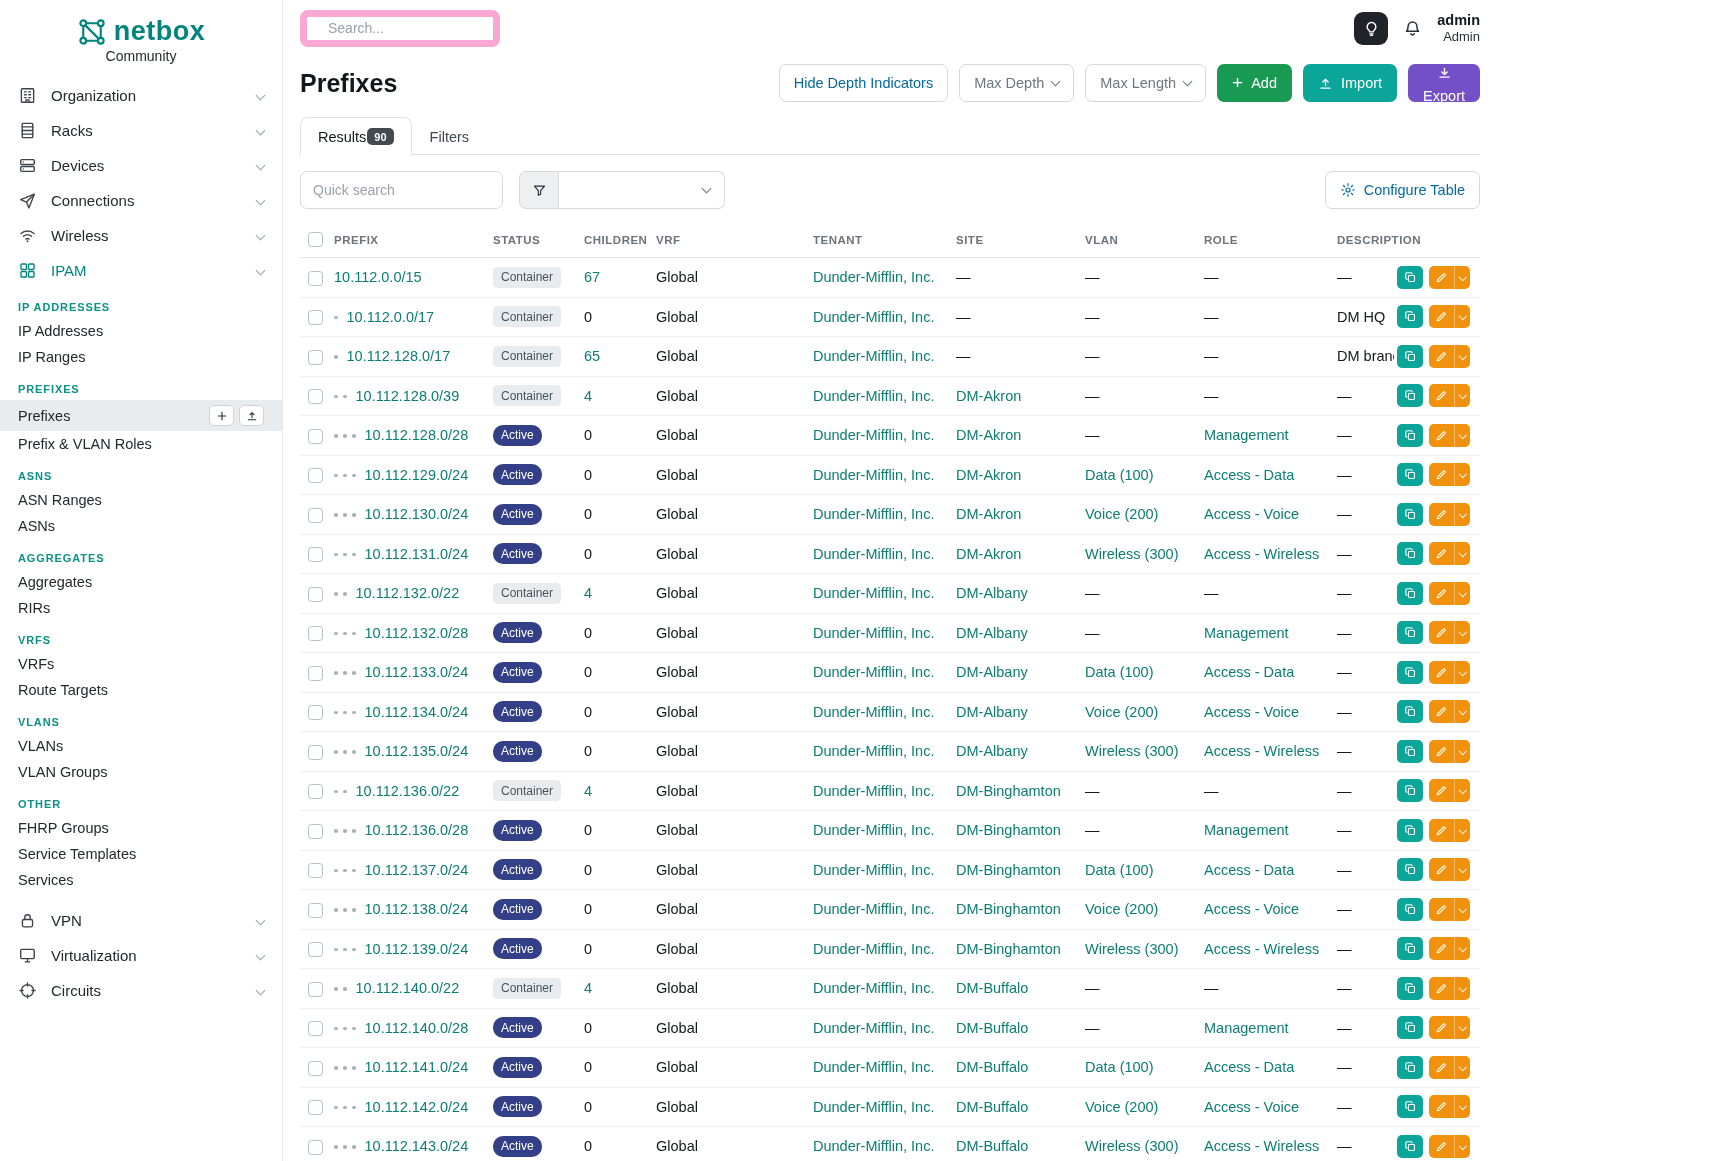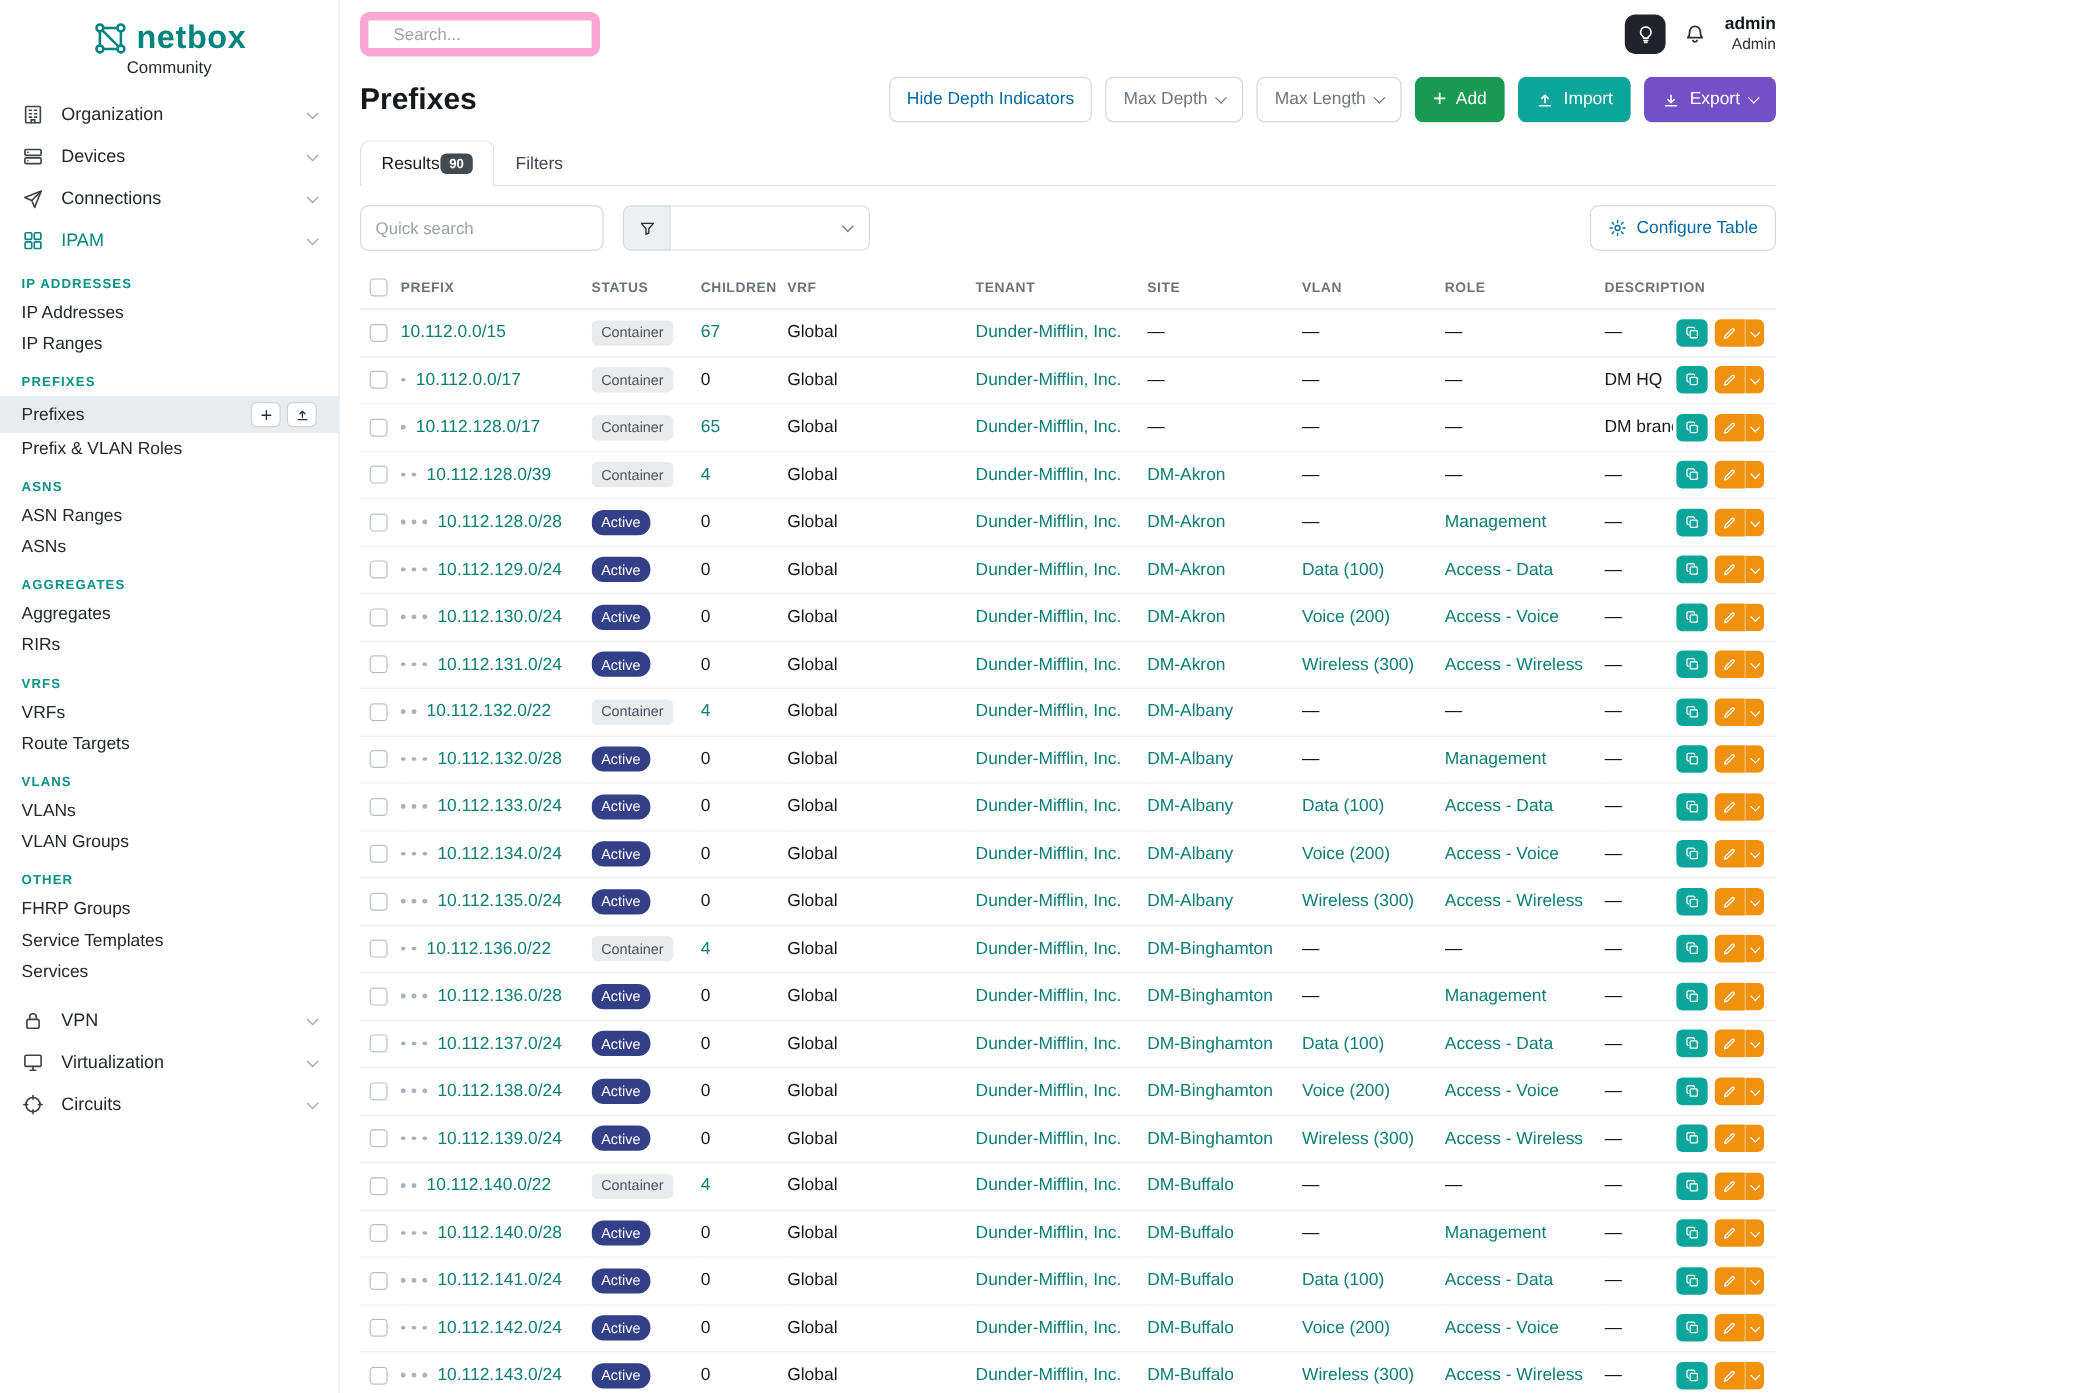--- a/index.html
+++ b/index.html
@@ -55,21 +55,21 @@
   .page-head { display:flex; align-items:center; margin:8px 0 14px; }
   .page-title { font-size:25px; font-weight:700; color:#14171b; }
   .head-controls { margin-left:auto; display:flex; gap:11px; align-items:center; }
   .btn { height:38px; border-radius:7px; padding:0 14px; font-size:14.5px; font-family:inherit; display:inline-flex;
     align-items:center; gap:8px; border:1px solid transparent; background:#fff; cursor:pointer; white-space:nowrap; }
   .btn .icn { width:15px; height:15px; }
   .btn-outline { border-color:#d5d9dd; color:#0369a1; }
   .btn-muted { border-color:#d5d9dd; color:#6e767e; }
   .btn-green { background:#199a53; color:#fff; }
   .btn-teal { background:#0ca59a; color:#fff; }
-  .btn-purple { background:#7450c8; color:#fff; }
+  .btn-purple { background:#7450c8; color:#fff;flex-direction:column; }
   .plus-glyph { font-size:19px; line-height:1; position:relative; top:-1px; }
 
   .tabs { display:flex; border-bottom:1px solid #dfe2e6; }
   .tab { padding:10px 17px; font-size:14.5px; color:#3f464d; display:flex; align-items:center; gap:1px; cursor:pointer;
     border:1px solid transparent; border-bottom:0; border-radius:8px 8px 0 0; position:relative; top:1px; }
   .tab.active { border-color:#dfe2e6; background:#fff; color:#14171b; }
   .badge-count { background:#424a52; color:#fff; font-size:11px; font-weight:600; border-radius:5px; padding:2.5px 7px; }
 
   .table-controls { display:flex; align-items:center; margin-top:16px; }
   .quick-search { width:203px; height:38px; border:1px solid #d5d9dd; border-radius:7px; padding:16px 12px;
@@ -135,36 +135,58 @@
               <rect x="3.2" y="2.6" width="11.6" height="12.8" rx="0.8"></rect>
               <path d="M6.1 5.6h1.7M10.2 5.6h1.7M6.1 8.3h1.7M10.2 8.3h1.7M6.1 11h1.7M10.2 11h1.7M7.6 15.4v-2.2h2.8v2.2"></path>
             </svg>
           </span>
           <span>Organization</span>
           <span class="nav-chev"><span class="chev"></span></span>
         </div>
         <div class="nav-item">
           <span class="icn">
             <svg viewBox="0 0 18 18" fill="none" stroke="currentColor" stroke-width="1.3" stroke-linecap="round">
+              <rect x="4" y="2.2" width="10" height="13.6" rx="0.8"></rect>
+              <path d="M4 5.6h10M4 9h10M4 12.4h10"></path>
+            </svg>
+          </span>
+          <span>Racks</span>
+          <span class="nav-chev"><span class="chev"></span></span>
+        </div>
+        <div class="nav-item">
+          <span class="icn">
+            <svg viewBox="0 0 18 18" fill="none" stroke="currentColor" stroke-width="1.3" stroke-linecap="round">
               <rect x="2.6" y="3.4" width="12.8" height="4.6" rx="1"></rect>
               <rect x="2.6" y="10" width="12.8" height="4.6" rx="1"></rect>
               <path d="M5 5.7h.01M5 12.3h.01"></path>
             </svg>
           </span>
           <span>Devices</span>
           <span class="nav-chev"><span class="chev"></span></span>
         </div>
         <div class="nav-item">
           <span class="icn">
             <svg viewBox="0 0 18 18" fill="none" stroke="currentColor" stroke-width="1.3" stroke-linejoin="round">
               <path d="M2.5 8.2L15.5 3l-5.2 13-2.3-5.5L2.5 8.2z"></path>
               <path d="M8 10.5L15.5 3"></path>
             </svg>
           </span>
           <span>Connections</span>
+          <span class="nav-chev"><span class="chev"></span></span>
+        </div>
+        <div class="nav-item">
+          <span class="icn">
+            <svg viewBox="0 0 18 18" fill="none" stroke="currentColor" stroke-width="1.3" stroke-linecap="round">
+              <path d="M2.8 7.1a9.3 9.3 0 0 1 12.4 0"></path>
+              <path d="M5.2 9.8a5.9 5.9 0 0 1 7.6 0"></path>
+              <path d="M7.5 12.4a2.6 2.6 0 0 1 3 0"></path>
+              <circle cx="9" cy="14.4" r="0.9" fill="currentColor" stroke="none"></circle>
+            </svg>
+          </span>
+          <span>Wireless</span>
           <span class="nav-chev"><span class="chev"></span></span>
         </div>
         <div class="nav-item teal">
           <span class="icn">
             <svg viewBox="0 0 18 18" fill="none" stroke="currentColor" stroke-width="1.3" stroke-linecap="round">
               <rect x="2.8" y="2.8" width="5.2" height="5.2" rx="0.8"></rect>
               <rect x="10" y="2.8" width="5.2" height="5.2" rx="0.8"></rect>
               <rect x="2.8" y="10" width="5.2" height="5.2" rx="0.8"></rect>
               <rect x="10" y="10" width="5.2" height="5.2" rx="0.8"></rect>
             </svg>

